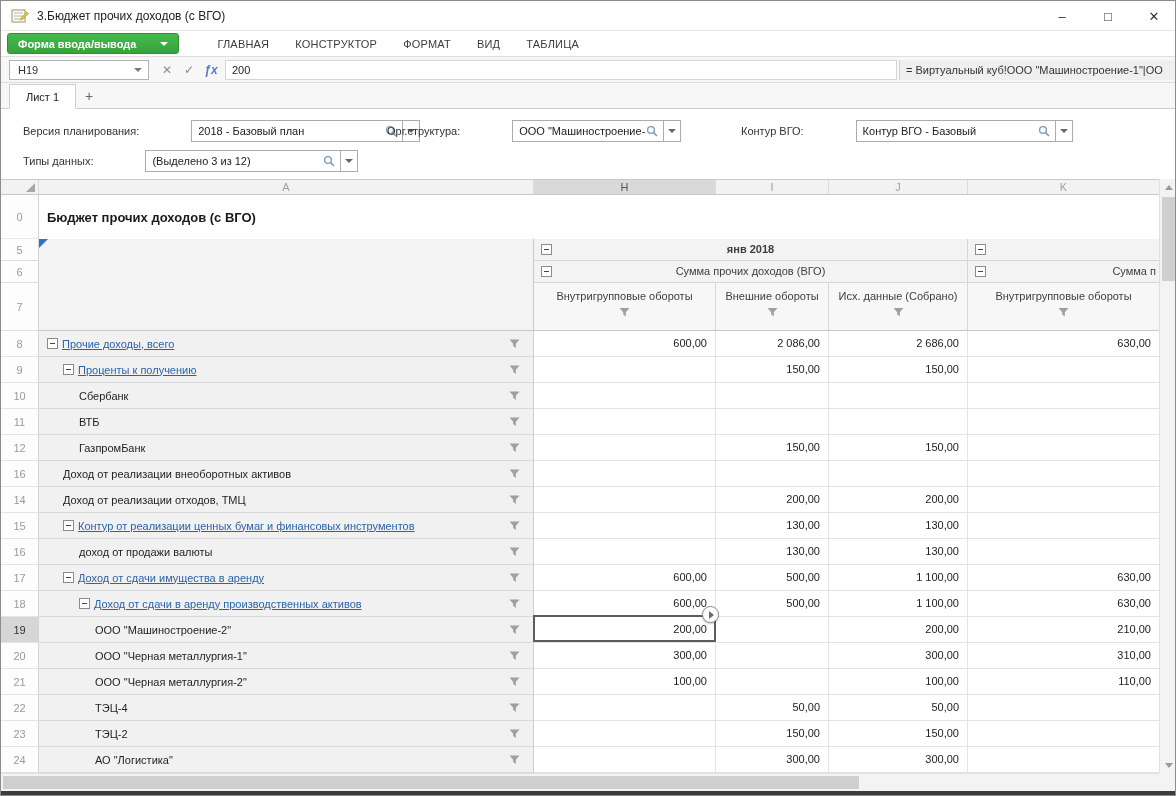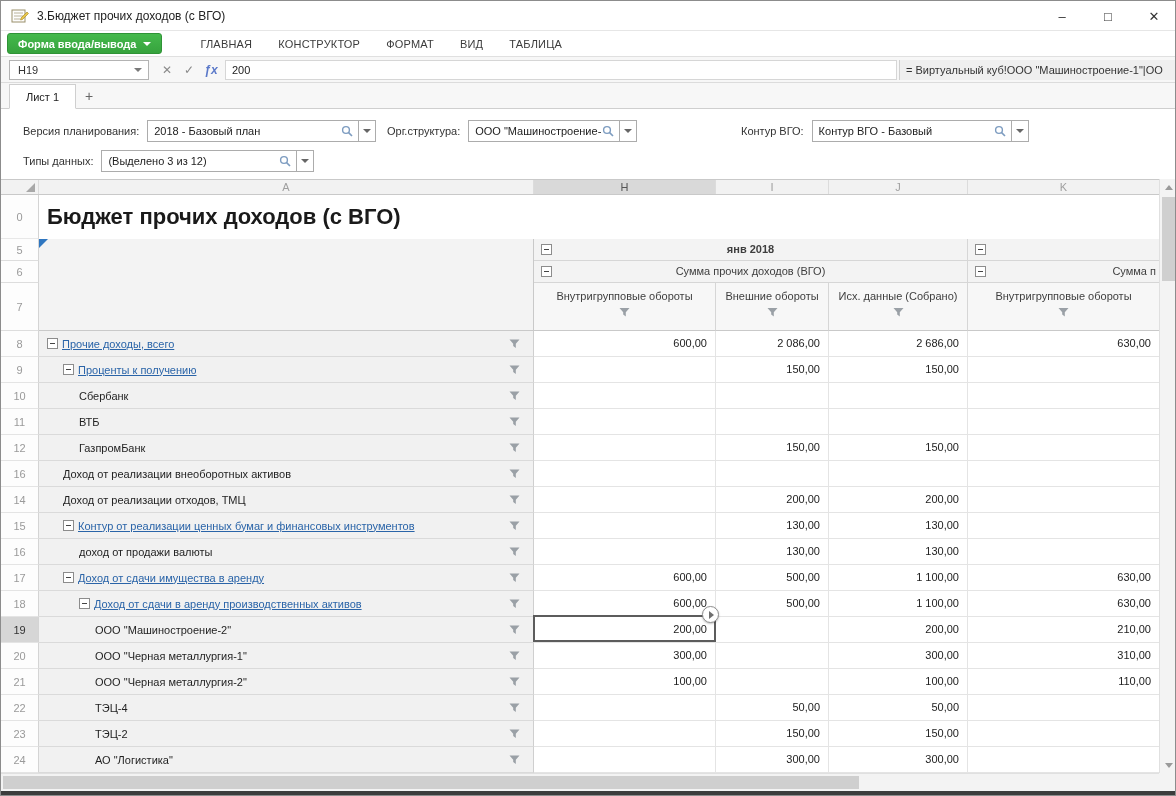--- a/index.html
+++ b/index.html
@@ -9,21 +9,21 @@
 
   
   .titlebar { position:absolute; left:0; top:0; width:1176px; height:30px; background:#fff; border-bottom:1px solid #e6e6e6; display:flex; align-items:center; }
   .appicon { width:18px; height:16px; margin:0 8px 0 10px; flex:none; }
   .wintitle { font-size:12px; color:#222; }
   .winbtns { position:absolute; right:0; top:0; height:30px; display:flex; }
   .winbtn { width:46px; height:30px; display:flex; align-items:center; justify-content:center; font-size:13px; color:#333; cursor:default; }
 
   
   .ribbonrow { position:absolute; left:0; top:30px; width:1176px; height:26px; background:#fff; border-bottom:1px solid #e0e0e0; display:flex; align-items:center; }
-  .formio-btn { margin-left:6px; height:21px; padding:0 10px; background:linear-gradient(#45b94c,#36a33d); border:1px solid #2f9336; border-radius:3px; color:#fff; font-size:11px; font-weight:bold; display:flex; align-items:center; gap:7px; cursor:pointer; }
+  .formio-btn { margin-left:6px; height:21px; padding:0 10px; background:linear-gradient(#45b94c,#36a33d); border:1px solid #2f9336; border-radius:3px; color:#fff; font-size:11px; font-weight:bold; display:flex; align-items:center; gap:24px; cursor:pointer; }
   .caret-dn { width:0; height:0; border-left:4px solid transparent; border-right:4px solid transparent; border-top:4px solid currentColor; display:inline-block; }
   .rtabs { display:flex; margin-left:38px; gap:26px; }
   .rtab { font-size:11px; color:#3c3c3c; letter-spacing:.2px; cursor:pointer; }
 
   
   .formulabar { position:absolute; left:0; top:56px; width:1176px; height:26px; background:#f7f7f7; border-bottom:1px solid #dcdcdc; }
   .namebox { position:absolute; left:8px; top:3px; width:140px; height:20px; background:#fff; border:1px solid #b3b3b3; display:flex; align-items:center; font-size:11px; color:#333; padding-left:8px; }
   .namebox .caret-dn { position:absolute; right:6px; color:#7a7a7a; }
   .fbtn { position:absolute; top:3px; width:20px; height:20px; display:flex; align-items:center; justify-content:center; font-size:12px; color:#8a8a8a; cursor:pointer; }
   .fbtn.cancel { left:156px; } .fbtn.cancel::before { content:"✕"; }
@@ -35,36 +35,36 @@
   
   .sheetbar { position:absolute; left:0; top:82px; width:1176px; height:26px; background:#f7f7f7; border-bottom:1px solid #cfcfcf; display:flex; align-items:flex-end; }
   .sheettab { margin-left:8px; height:25px; padding:0 16px; background:#fff; border:1px solid #cfcfcf; border-bottom:1px solid #fff; margin-bottom:-1px; display:flex; align-items:center; font-size:11px; color:#222; cursor:pointer; }
   .addtab { width:26px; height:24px; display:flex; align-items:center; justify-content:center; color:#666; font-size:14px; cursor:pointer; }
 
   
   .filterarea { position:absolute; left:0; top:108px; width:1176px; height:70px; background:#fff; }
   .fgroup { position:absolute; display:flex; align-items:center; height:24px; }
   .flabel { font-size:11px; color:#333; margin-right:8px; white-space:nowrap; }
   .combo { display:flex; align-items:center; height:22px; }
-  .combo-field { display:flex; align-items:center; height:22px; background:#fff; border:1px solid #acacac; }
+  .combo-field { display:flex; align-items:center; height:22px; background:#fff; border:1px solid #acacac;margin-left:44px; }
   .combo-value { font-size:11px; color:#222; padding:0 6px; white-space:nowrap; overflow:hidden; flex:1; }
   .combo-mag { flex:none; margin-right:5px; cursor:pointer; }
   .combo-arrow { width:18px; height:22px; background:#fff; border:1px solid #acacac; margin-left:-1px; display:flex; align-items:center; justify-content:center; color:#666; cursor:pointer; }
 
   
   .colstrip { position:absolute; left:0; top:178px; width:1158px; height:16px; display:flex; border-top:1px solid #c9c9c9; border-bottom:1px solid #c9c9c9; background:#f2f2f2; }
   .colcell { height:100%; font-size:11px; color:#9f9f9f; display:flex; align-items:center; justify-content:center; border-right:1px solid #dcdcdc; }
   .colcell.corner { width:38px; position:relative; }
   .corner-tri { position:absolute; right:3px; bottom:2px; width:0; height:0; border-bottom:9px solid #a8a8a8; border-left:9px solid transparent; }
   .colcell.ca { width:495px; } .colcell.ch { width:182px; background:#d9d9d9; color:#555; } .colcell.ci { width:113px; } .colcell.cj { width:139px; } .colcell.ck { width:191px; border-right:none; }
 
   .row0 { position:absolute; left:0; top:194px; width:1158px; height:44px; display:flex; background:#fff; }
   .gut { width:38px; flex:none; font-size:11px; color:#9a9a9a; display:flex; align-items:center; justify-content:center; border-right:1px solid #d4d4d4; border-bottom:1px solid #e8e8e8; background:#fdfdfd; }
   .gridtitle-cell { flex:1; display:flex; align-items:center; padding-left:8px; }
-  .gridtitle { font-size:22px; font-weight:bold; color:#1a1a1a; white-space:nowrap; }
+  .gridtitle { font-size:13px; font-weight:bold; color:#1a1a1a; white-space:nowrap; }
 
   .gutabs { position:absolute; width:38px; font-size:11px; color:#9a9a9a; display:flex; align-items:center; justify-content:center; border-right:1px solid #d4d4d4; border-bottom:1px solid #ddd; background:#fdfdfd; left:0; }
   .gut5 { top:238px; height:22px; } .gut6 { top:260px; height:22px; } .gut7 { top:282px; height:48px; }
 
   .hdrA { position:absolute; left:38px; top:238px; width:495px; height:92px; background:#f3f3f3; border-right:1px solid #c9c9c9; border-bottom:1px solid #c9c9c9; }
   .blue-corner { position:absolute; left:0; top:0; width:0; height:0; border-top:9px solid #2f76c0; border-right:9px solid transparent; }
 
   .grp { position:absolute; background:#f3f3f3; border-right:1px solid #d6d6d6; border-bottom:1px solid #d6d6d6; overflow:hidden; }
   .grp .gtext { position:absolute; left:0; top:4px; width:100%; text-align:center; font-size:11px; color:#3e3e3e; }
   .grp .gtext.right { left:auto; right:3px; width:auto; text-align:right; white-space:nowrap; }

